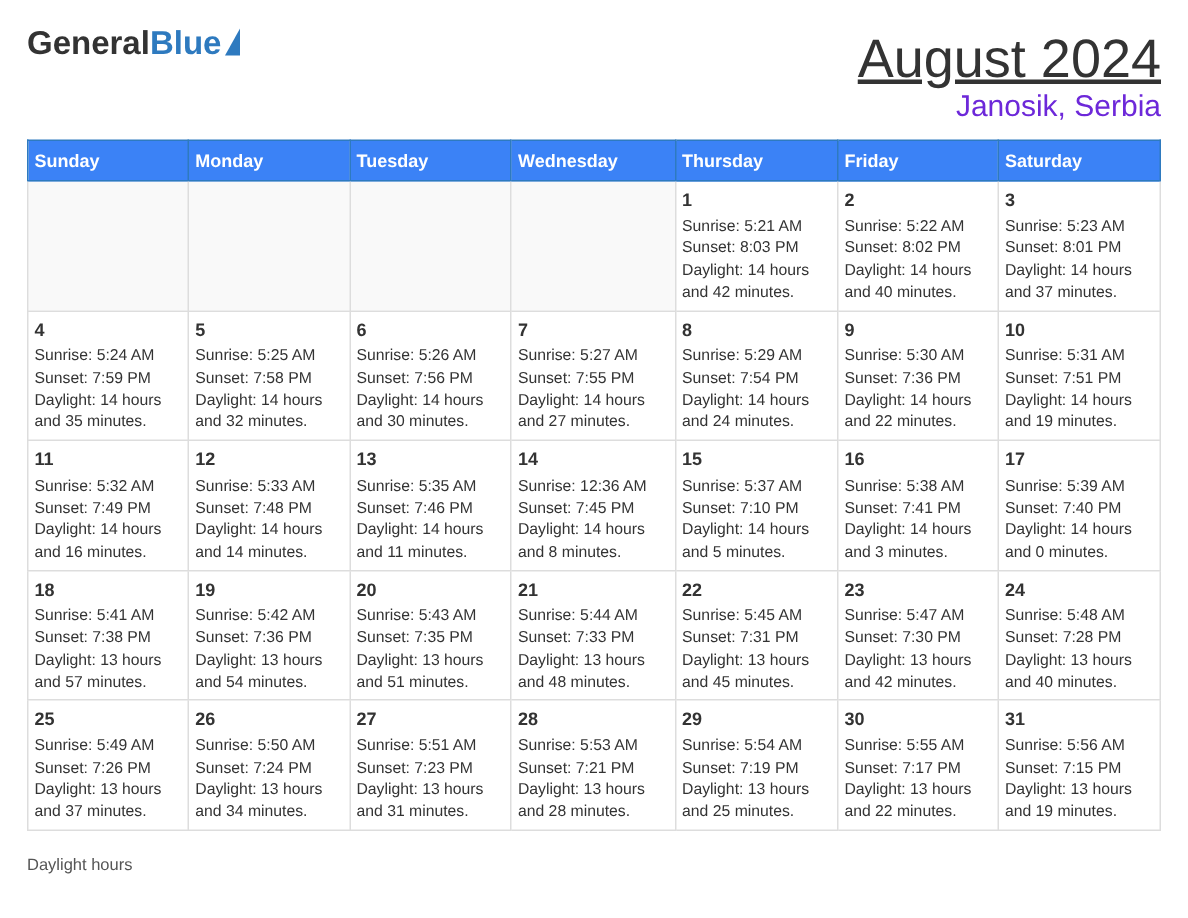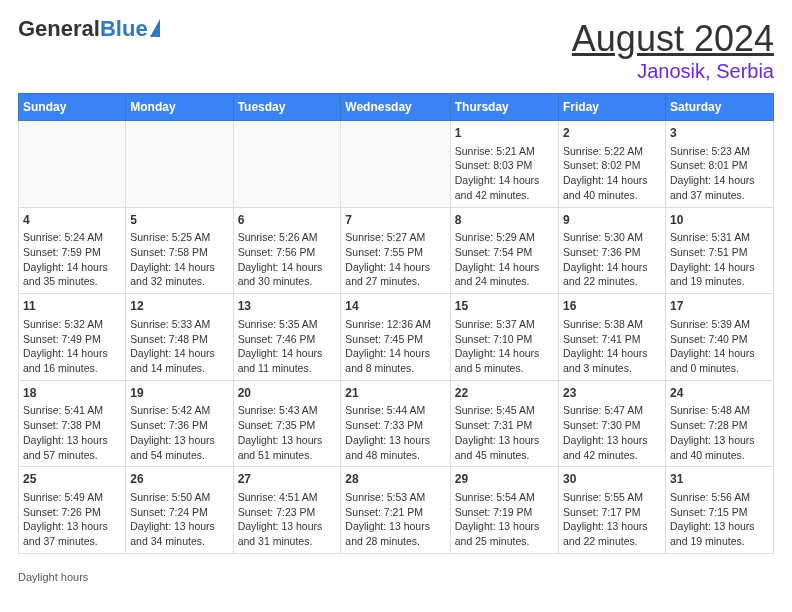--- a/index.html
+++ b/index.html
@@ -319,21 +319,21 @@
           </td>
           <td>
             <span class="day-num">26</span>
             <div>Sunrise: 5:50 AM</div>
             <div>Sunset: 7:24 PM</div>
             <div>Daylight: 13 hours</div>
             <div>and 34 minutes.</div>
           </td>
           <td>
             <span class="day-num">27</span>
-            <div>Sunrise: 4:51 AM</div>
+            <div>Sunrise: 5:51 AM</div>
             <div>Sunset: 7:23 PM</div>
             <div>Daylight: 13 hours</div>
             <div>and 31 minutes.</div>
           </td>
           <td>
             <span class="day-num">28</span>
             <div>Sunrise: 5:53 AM</div>
             <div>Sunset: 7:21 PM</div>
             <div>Daylight: 13 hours</div>
             <div>and 28 minutes.</div>

